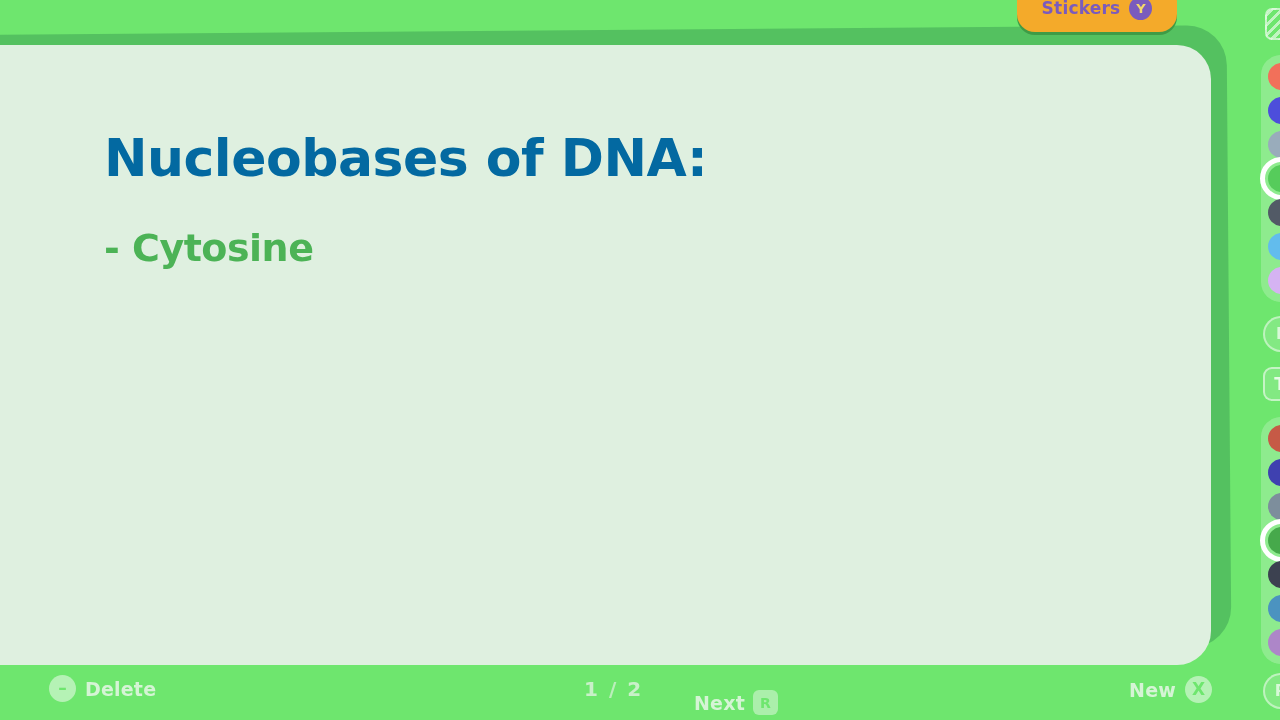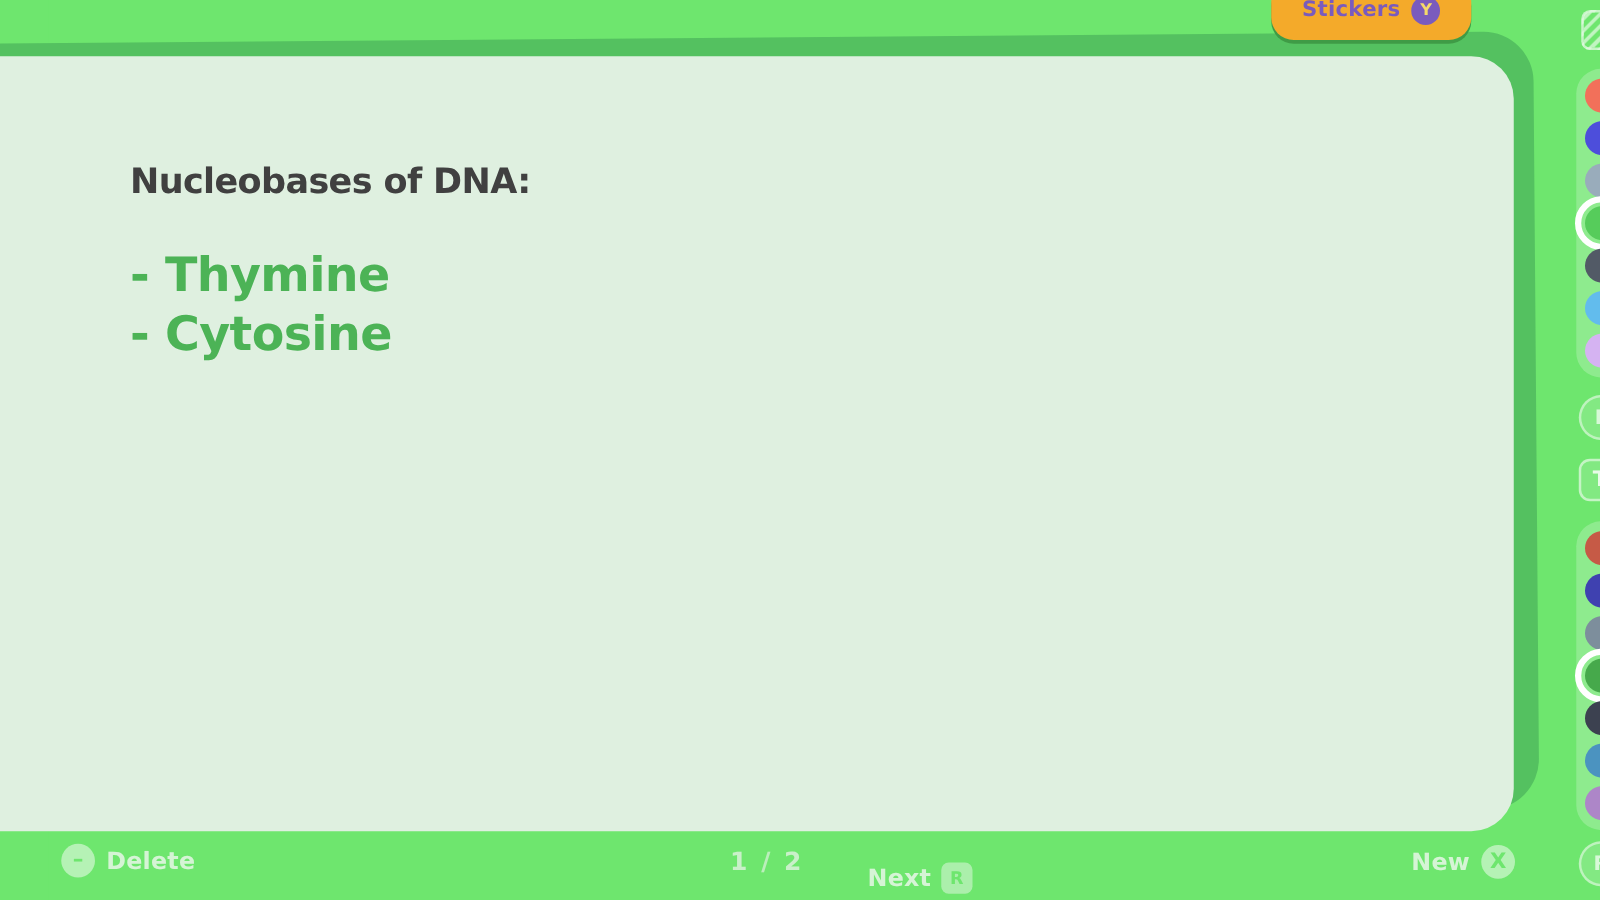--- a/index.html
+++ b/index.html
@@ -80,23 +80,23 @@
     overflow: hidden;
   }
 
   
   .slide-body {
     position: relative;
     padding: 38px 0 0 55px;
   }
 
   .slide-title {
-    font-size: 28px;
-    font-weight: bold;
-    color: #404040;
+    font-size: 52px;
+    font-weight: bold;
+    color: #0369a1;
     line-height: 1.15;
     letter-spacing: -0.5px;
     padding-left: 50px;
     margin-top: 46px;
   }
 
   .bullet-list {
     list-style: none;
     padding-left: 50px;
     margin-top: 36px;
@@ -311,21 +311,20 @@
   </div>
 
   <div class="card-shadow"></div>
 
   <div class="card">
     <div class="slide-body">
 
       <div class="slide-title">Nucleobases of DNA:</div>
 
       <ul class="bullet-list">
-        <li>- Thymine</li>
         <li>- Cytosine</li>
       </ul>
 
     </div>
   </div>
 
   <div class="bottom-bar">
 
     <div class="delete-btn">
       <span class="circ-icon">–</span>

